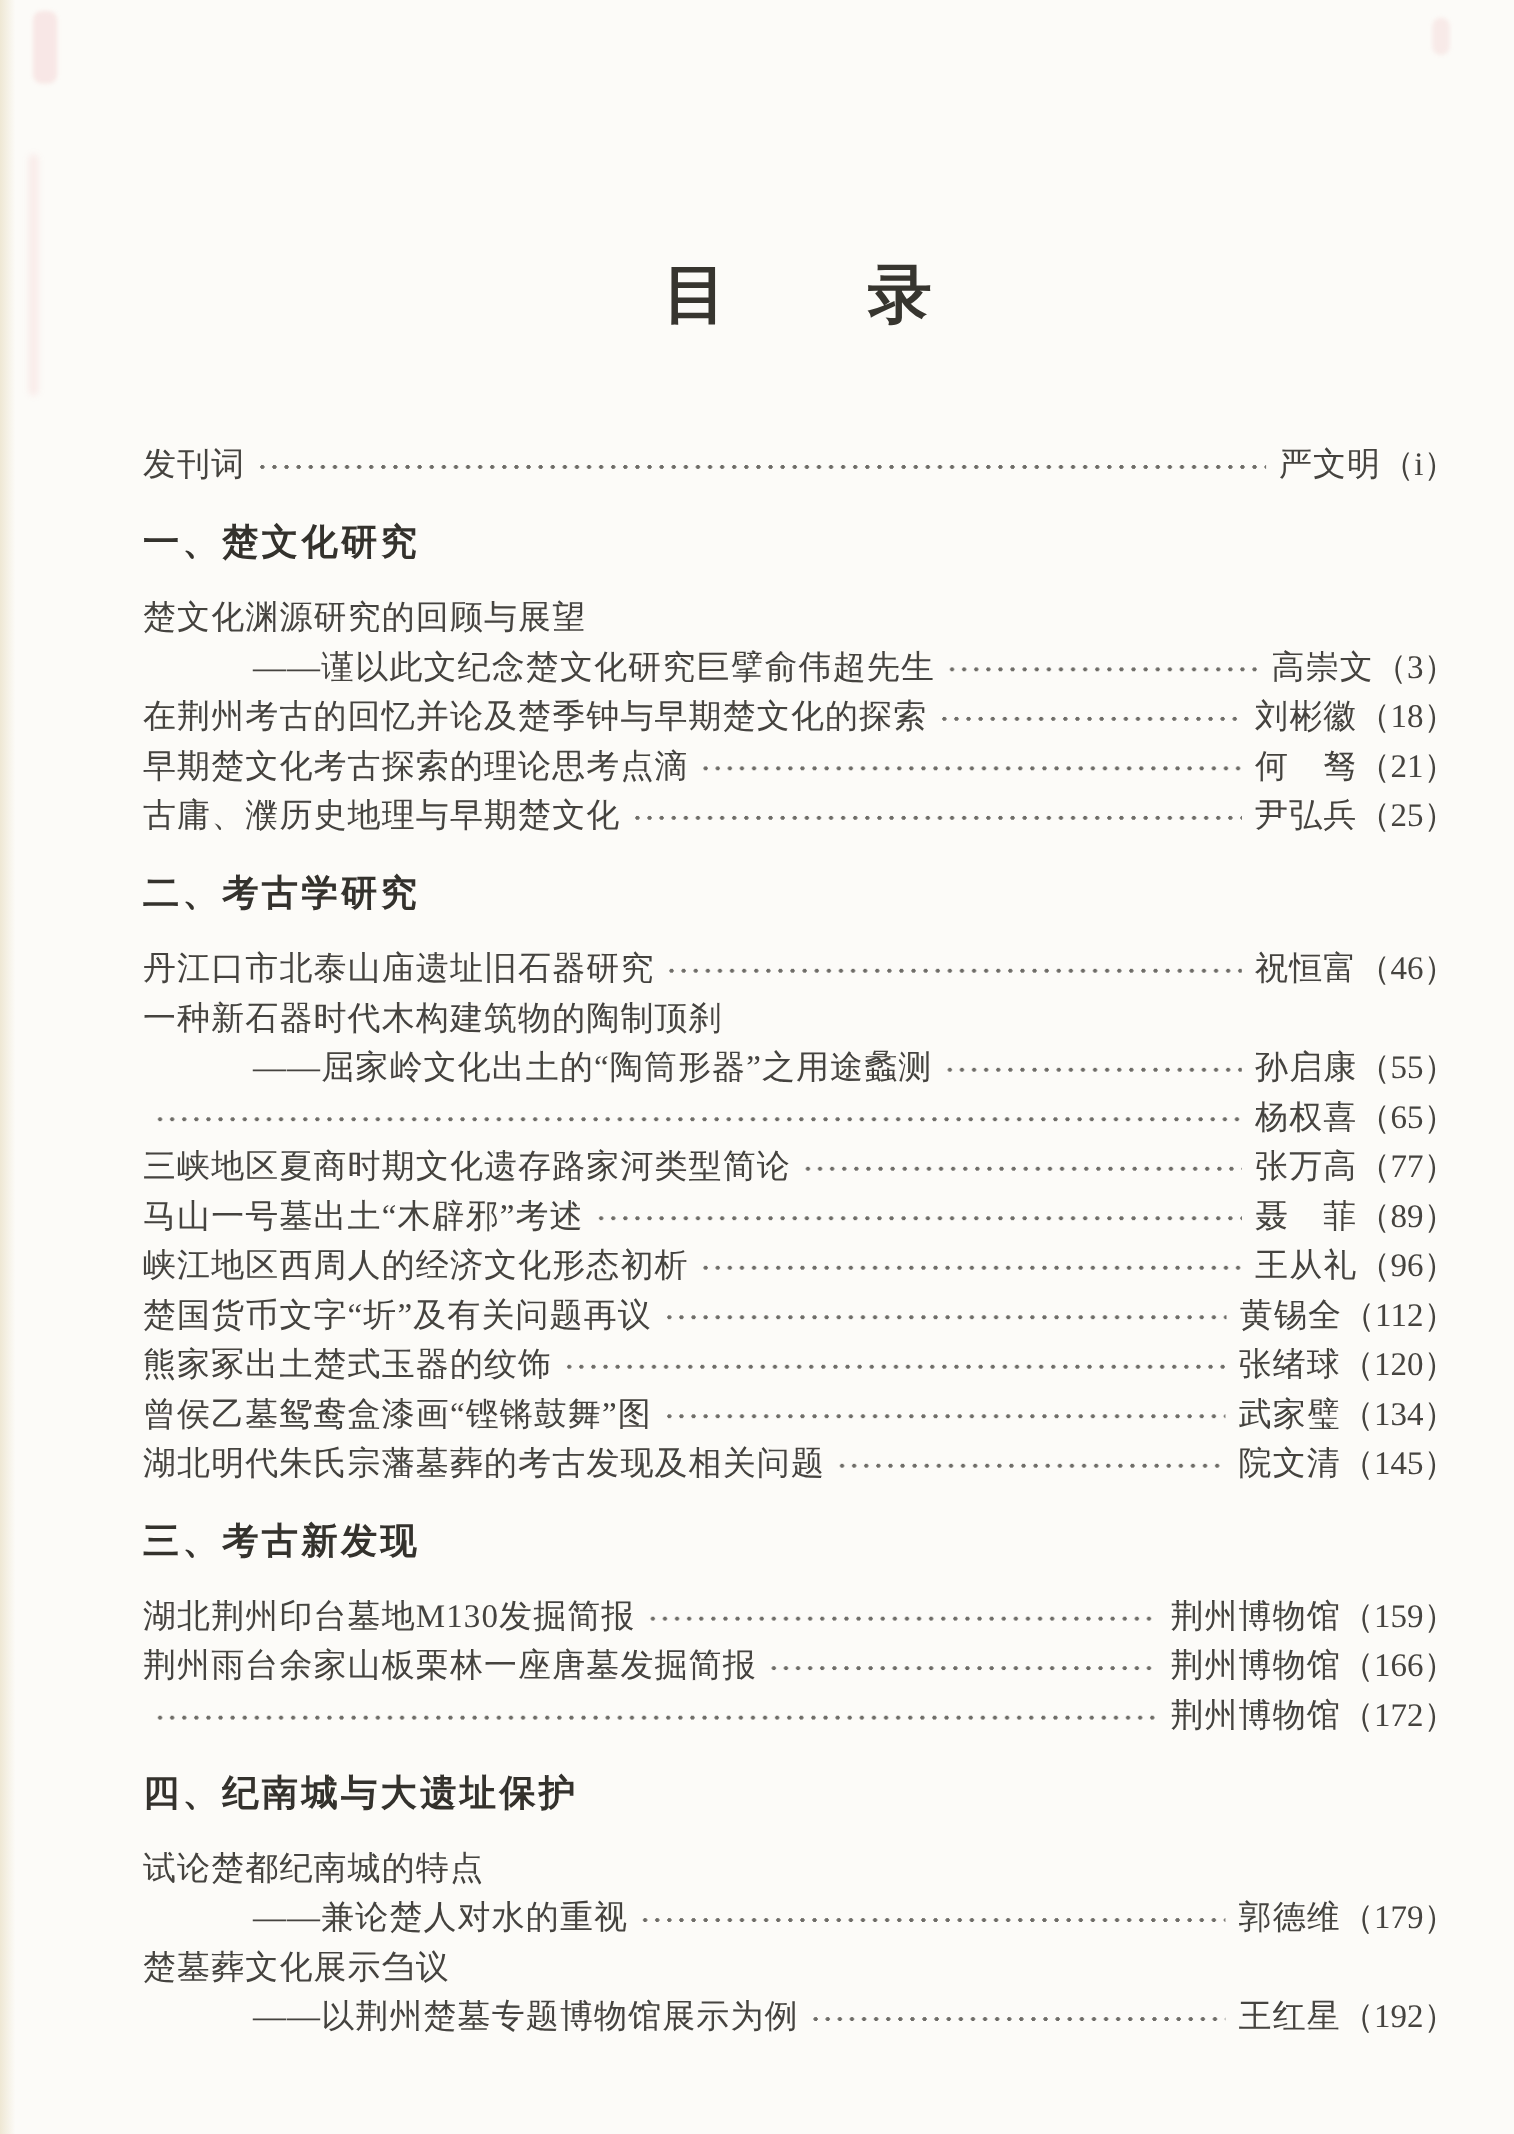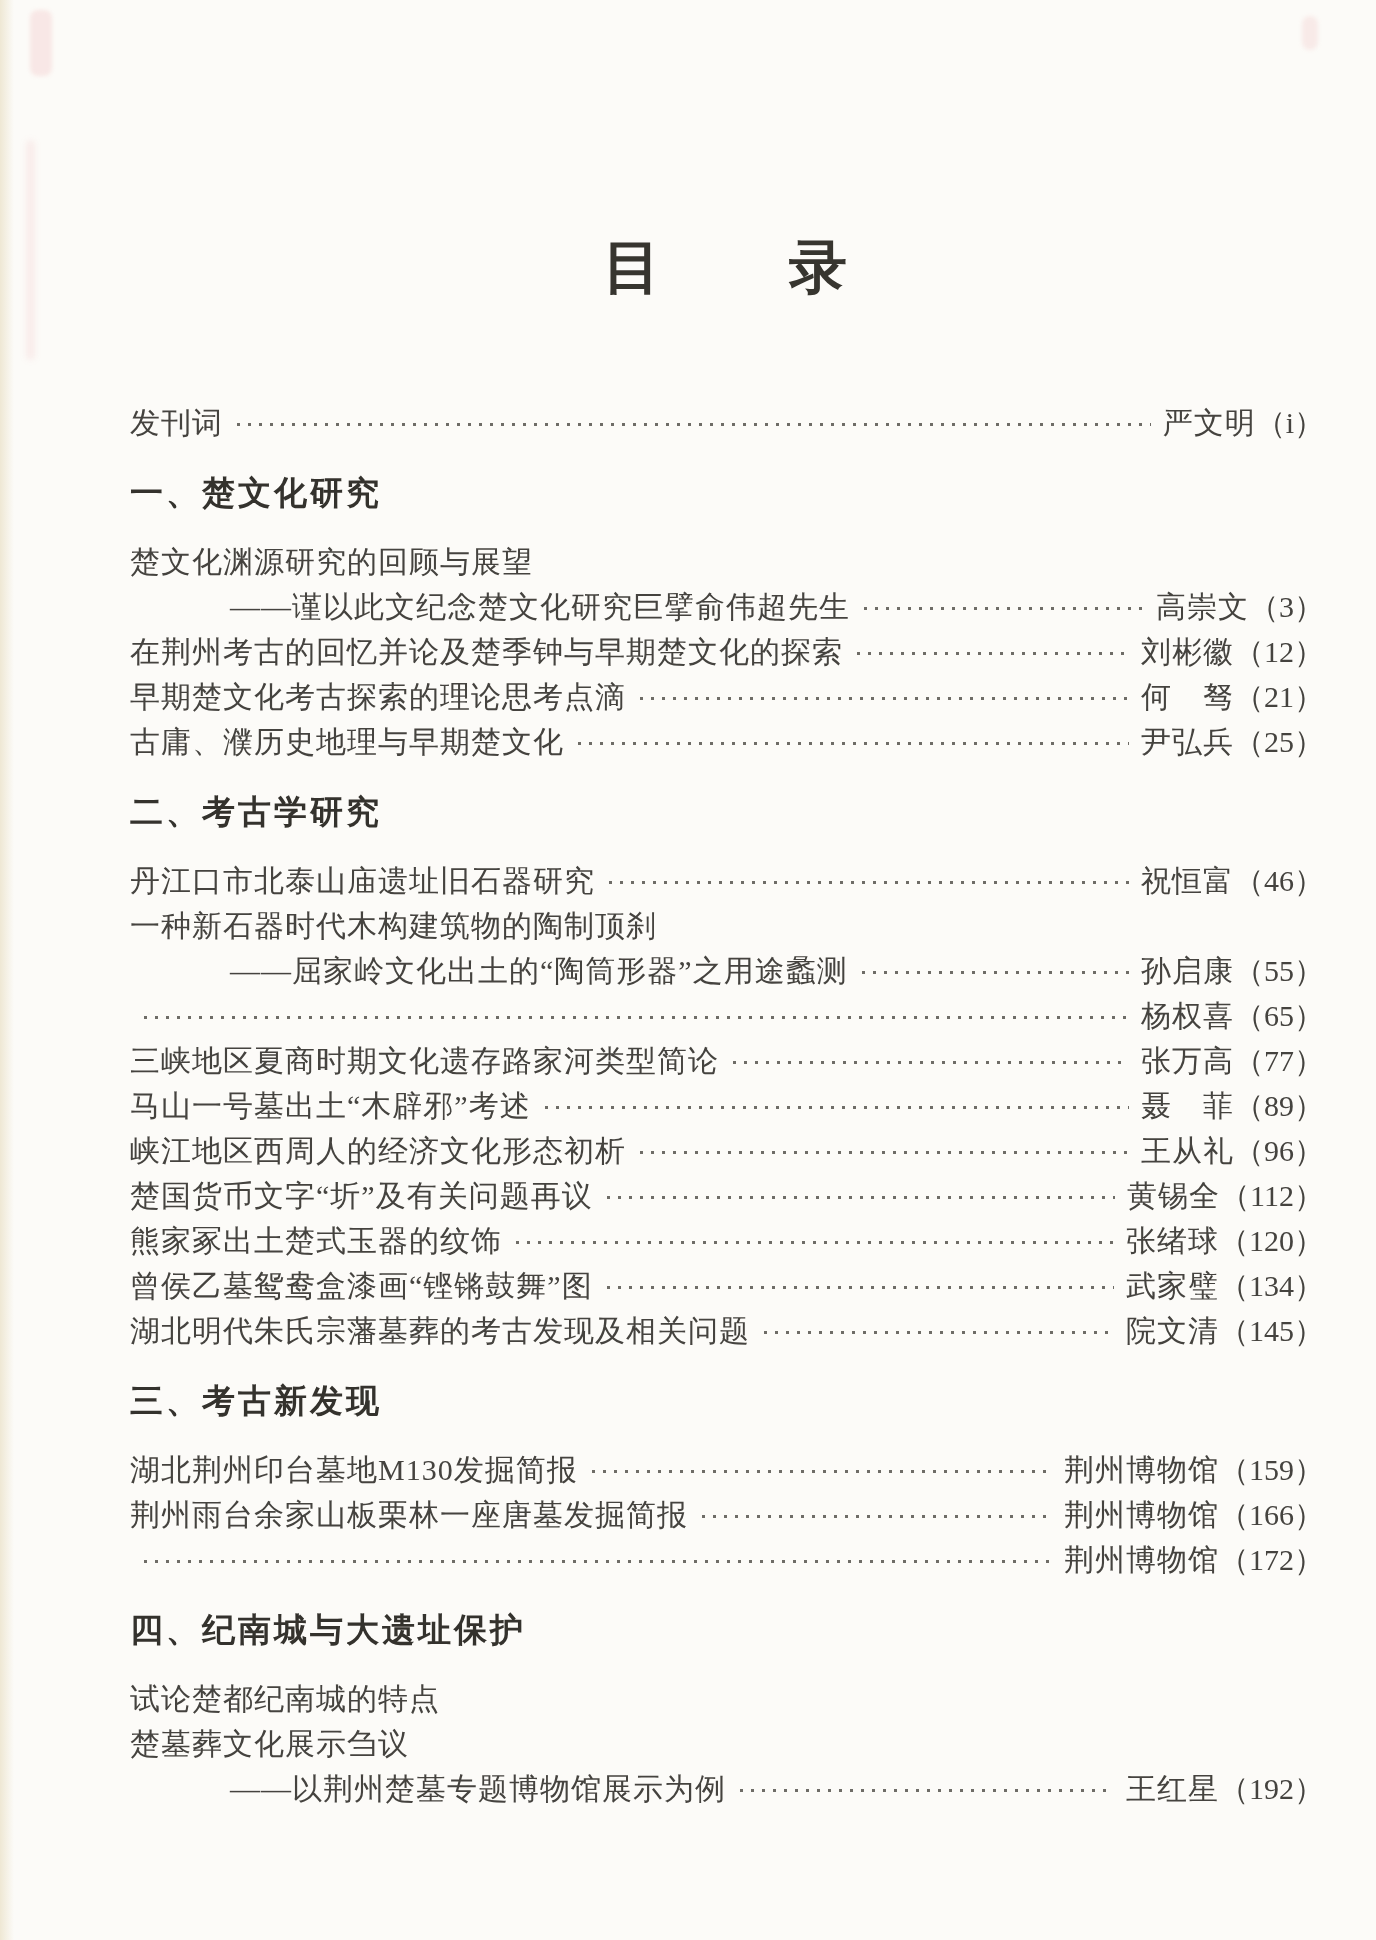--- a/index.html
+++ b/index.html
@@ -101,21 +101,21 @@
   <span class="author">高崇文</span>
   <span class="pg">（3）</span>
 </div>
       </div>
       <div class="entry">
         <div class="row">
     <span class="t">在荆州考古的回忆并论及楚季钟与早期楚文化的探索</span>
 
   <span class="leader"></span>
   <span class="author">刘彬徽</span>
-  <span class="pg">（12）</span>
+  <span class="pg">（18）</span>
 </div>
       </div>
       <div class="entry">
         <div class="row">
     <span class="t">早期楚文化考古探索的理论思考点滴</span>
 
   <span class="leader"></span>
   <span class="author">何　驽</span>
   <span class="pg">（21）</span>
 </div>
@@ -247,20 +247,27 @@
   <span class="leader"></span>
   <span class="author">荆州博物馆</span>
   <span class="pg">（172）</span>
 </div>
       </div>
       <h2 class="section-heading">四、纪南城与大遗址保护</h2>
       <div class="entry">
         <div class="row">
     <span class="t">试论楚都纪南城的特点</span>
   </div>
+        <div class="row sub">
+    <span class="t">——兼论楚人对水的重视</span>
+
+  <span class="leader"></span>
+  <span class="author">郭德维</span>
+  <span class="pg">（179）</span>
+</div>
       </div>
       <div class="entry">
         <div class="row">
     <span class="t">楚墓葬文化展示刍议</span>
   </div>
         <div class="row sub">
     <span class="t">——以荆州楚墓专题博物馆展示为例</span>
 
   <span class="leader"></span>
   <span class="author">王红星</span>

